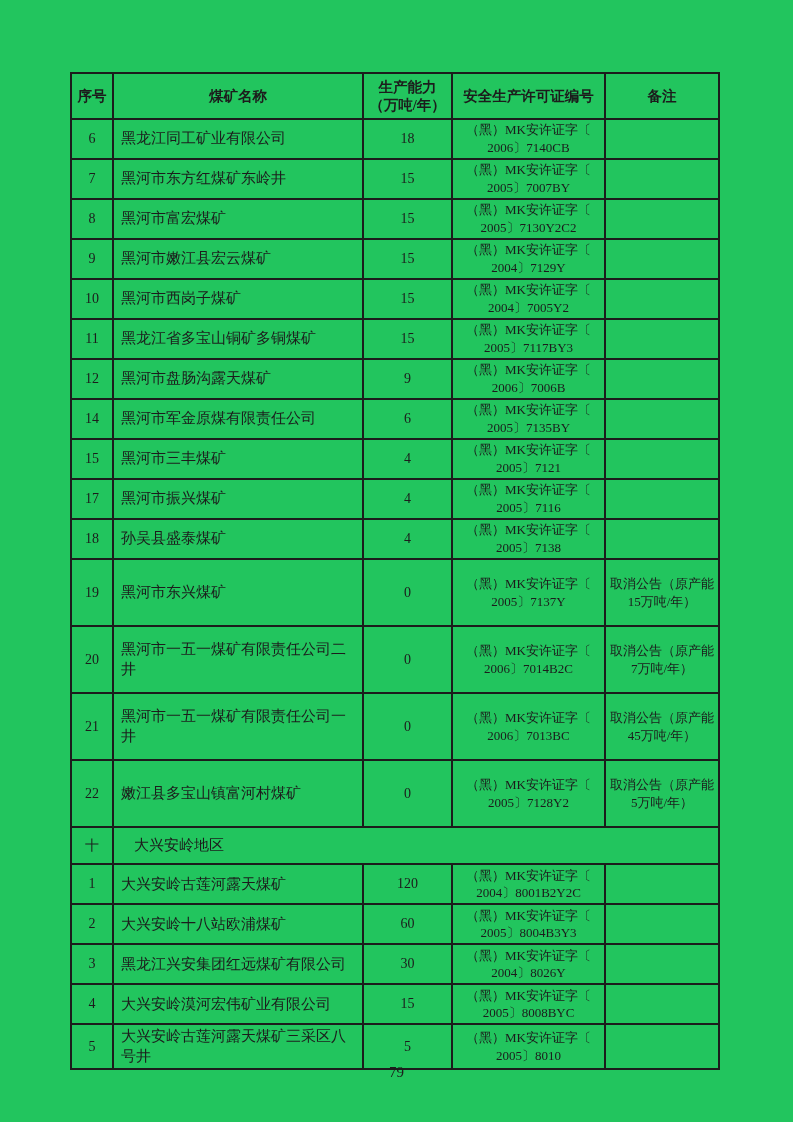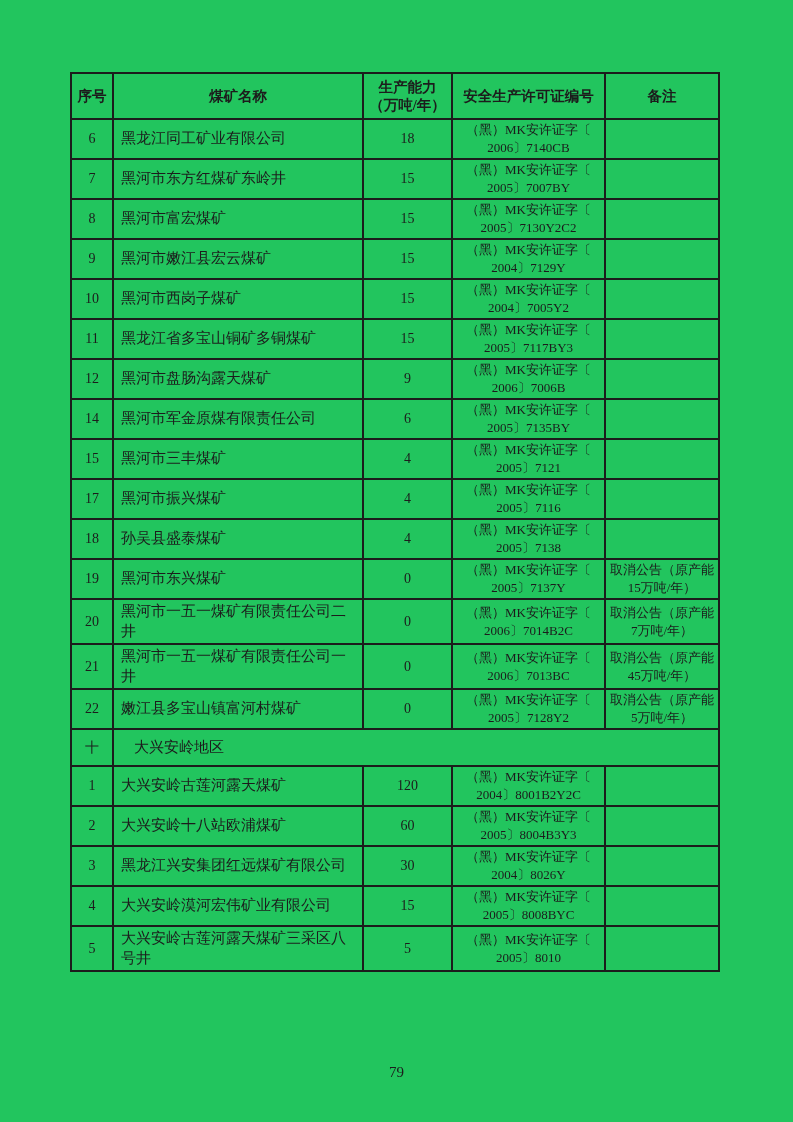--- a/index.html
+++ b/index.html
@@ -61,21 +61,21 @@
     text-align: center;
     font-size: 13px;
     line-height: 1.35;
     white-space: pre-line;
     padding: 1px 2px;
   }
   .cell-remark {
     text-align: center;
     font-size: 13px;
     line-height: 1.35;
-    padding: 1px 3px;
+    padding: 15px 3px;
   }
   .cell-section-name {
     text-align: left;
     font-size: 15px;
     padding: 2px 2px 2px 20px;
   }
   .page-number {
     position: absolute;
     left: 0;
     right: 0;

